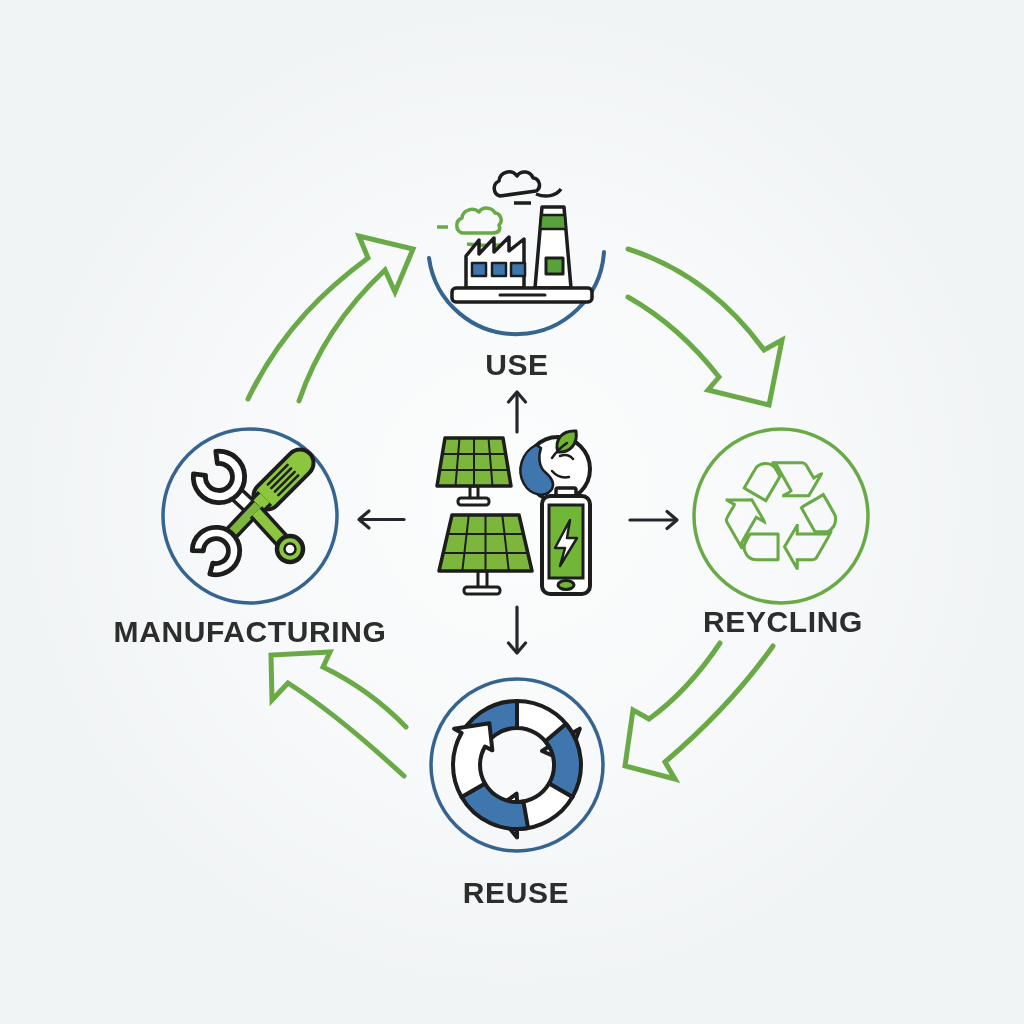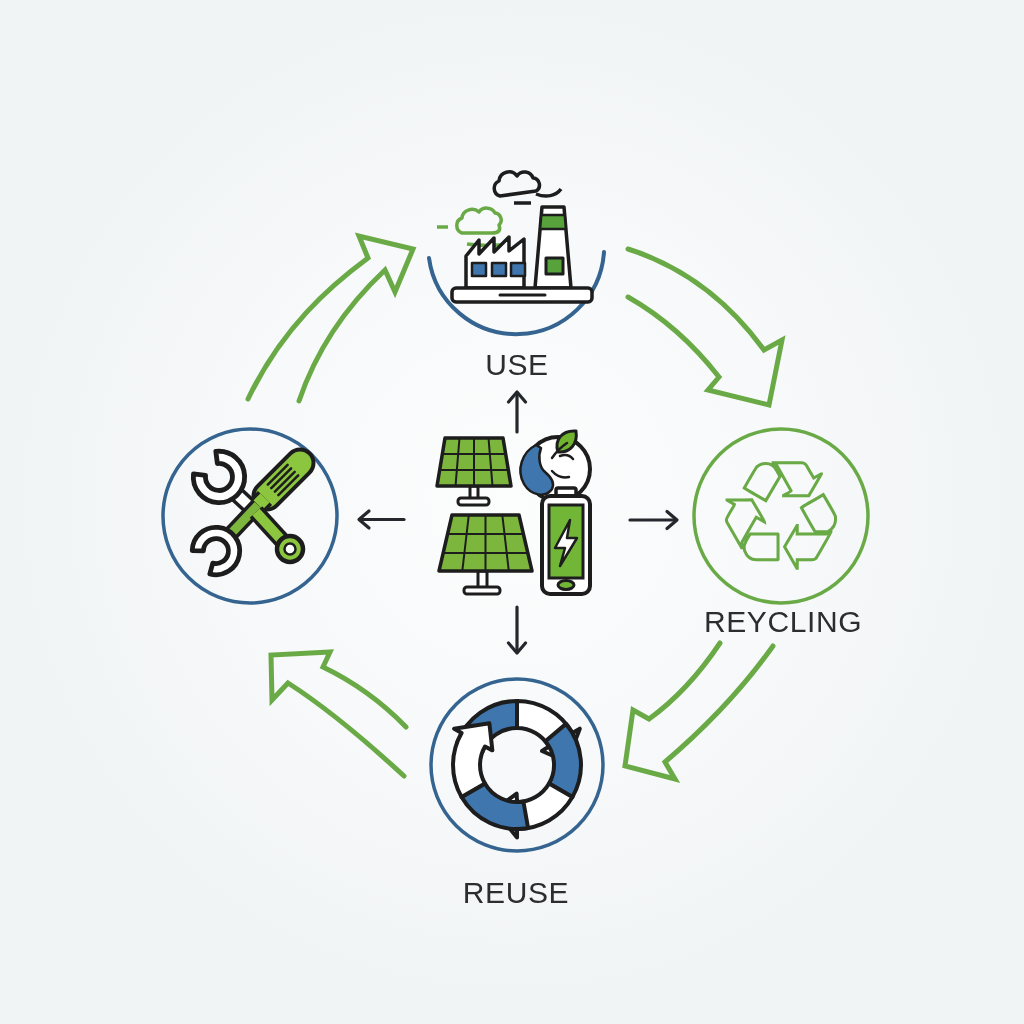--- a/index.html
+++ b/index.html
@@ -5,21 +5,21 @@
   html,body{margin:0;padding:0;}
   #stage{
     position:relative;width:1024px;height:1024px;overflow:hidden;
     background:#f1f4f5;
     background-image:radial-gradient(circle 500px at 512px 500px, #fcfdfd 0%, #f7f9fa 55%, #f1f4f5 100%);
     font-family:"Liberation Sans", sans-serif;
   }
   svg{position:absolute;left:0;top:0;}
   .node-label{
     position:absolute;transform:translate(-50%,-50%);
-    font-size:30px;font-weight:400;color:#2d2d2d;letter-spacing:0.6px;
+    font-size:30px;font-weight:700;color:#2d2d2d;letter-spacing:0.6px;
     white-space:nowrap;
   }
 </style>
 </head>
 <body>
 
 <div id="stage">
 
 <svg width="1024" height="1024" viewBox="0 0 1024 1024">
 
@@ -174,16 +174,17 @@
     <rect x="556" y="488" width="20" height="12" rx="2" fill="#ffffff" stroke="#1d1d1d" stroke-width="3.5"></rect>
     <rect x="542" y="496" width="48" height="98" rx="8" fill="#ffffff" stroke="#1d1d1d" stroke-width="4"></rect>
     <rect x="549" y="505" width="34" height="73" fill="#72b637" stroke="#1d1d1d" stroke-width="3"></rect>
     <path d="M570,520 L555,548 L565,548 L560,566 L577,538 L567,538 Z" fill="#ffffff" stroke="#1d1d1d" stroke-width="2.5" stroke-linejoin="round"></path>
     <ellipse cx="566" cy="585" rx="8" ry="4.5" fill="#72b637" stroke="#1d1d1d" stroke-width="3"></ellipse>
   </g>
 
 </svg>
 
 <div class="node-label" style="left:517px;top:365px;">USE</div>
+<div class="node-label" style="left:250px;top:632px;">MANUFACTURING</div>
 <div class="node-label" style="left:783px;top:622px;text-align:center;">REYCLING</div>
 <div class="node-label" style="left:516px;top:881px;margin-top:12px;">REUSE</div>
 
 </div>
 
 </body></html>

